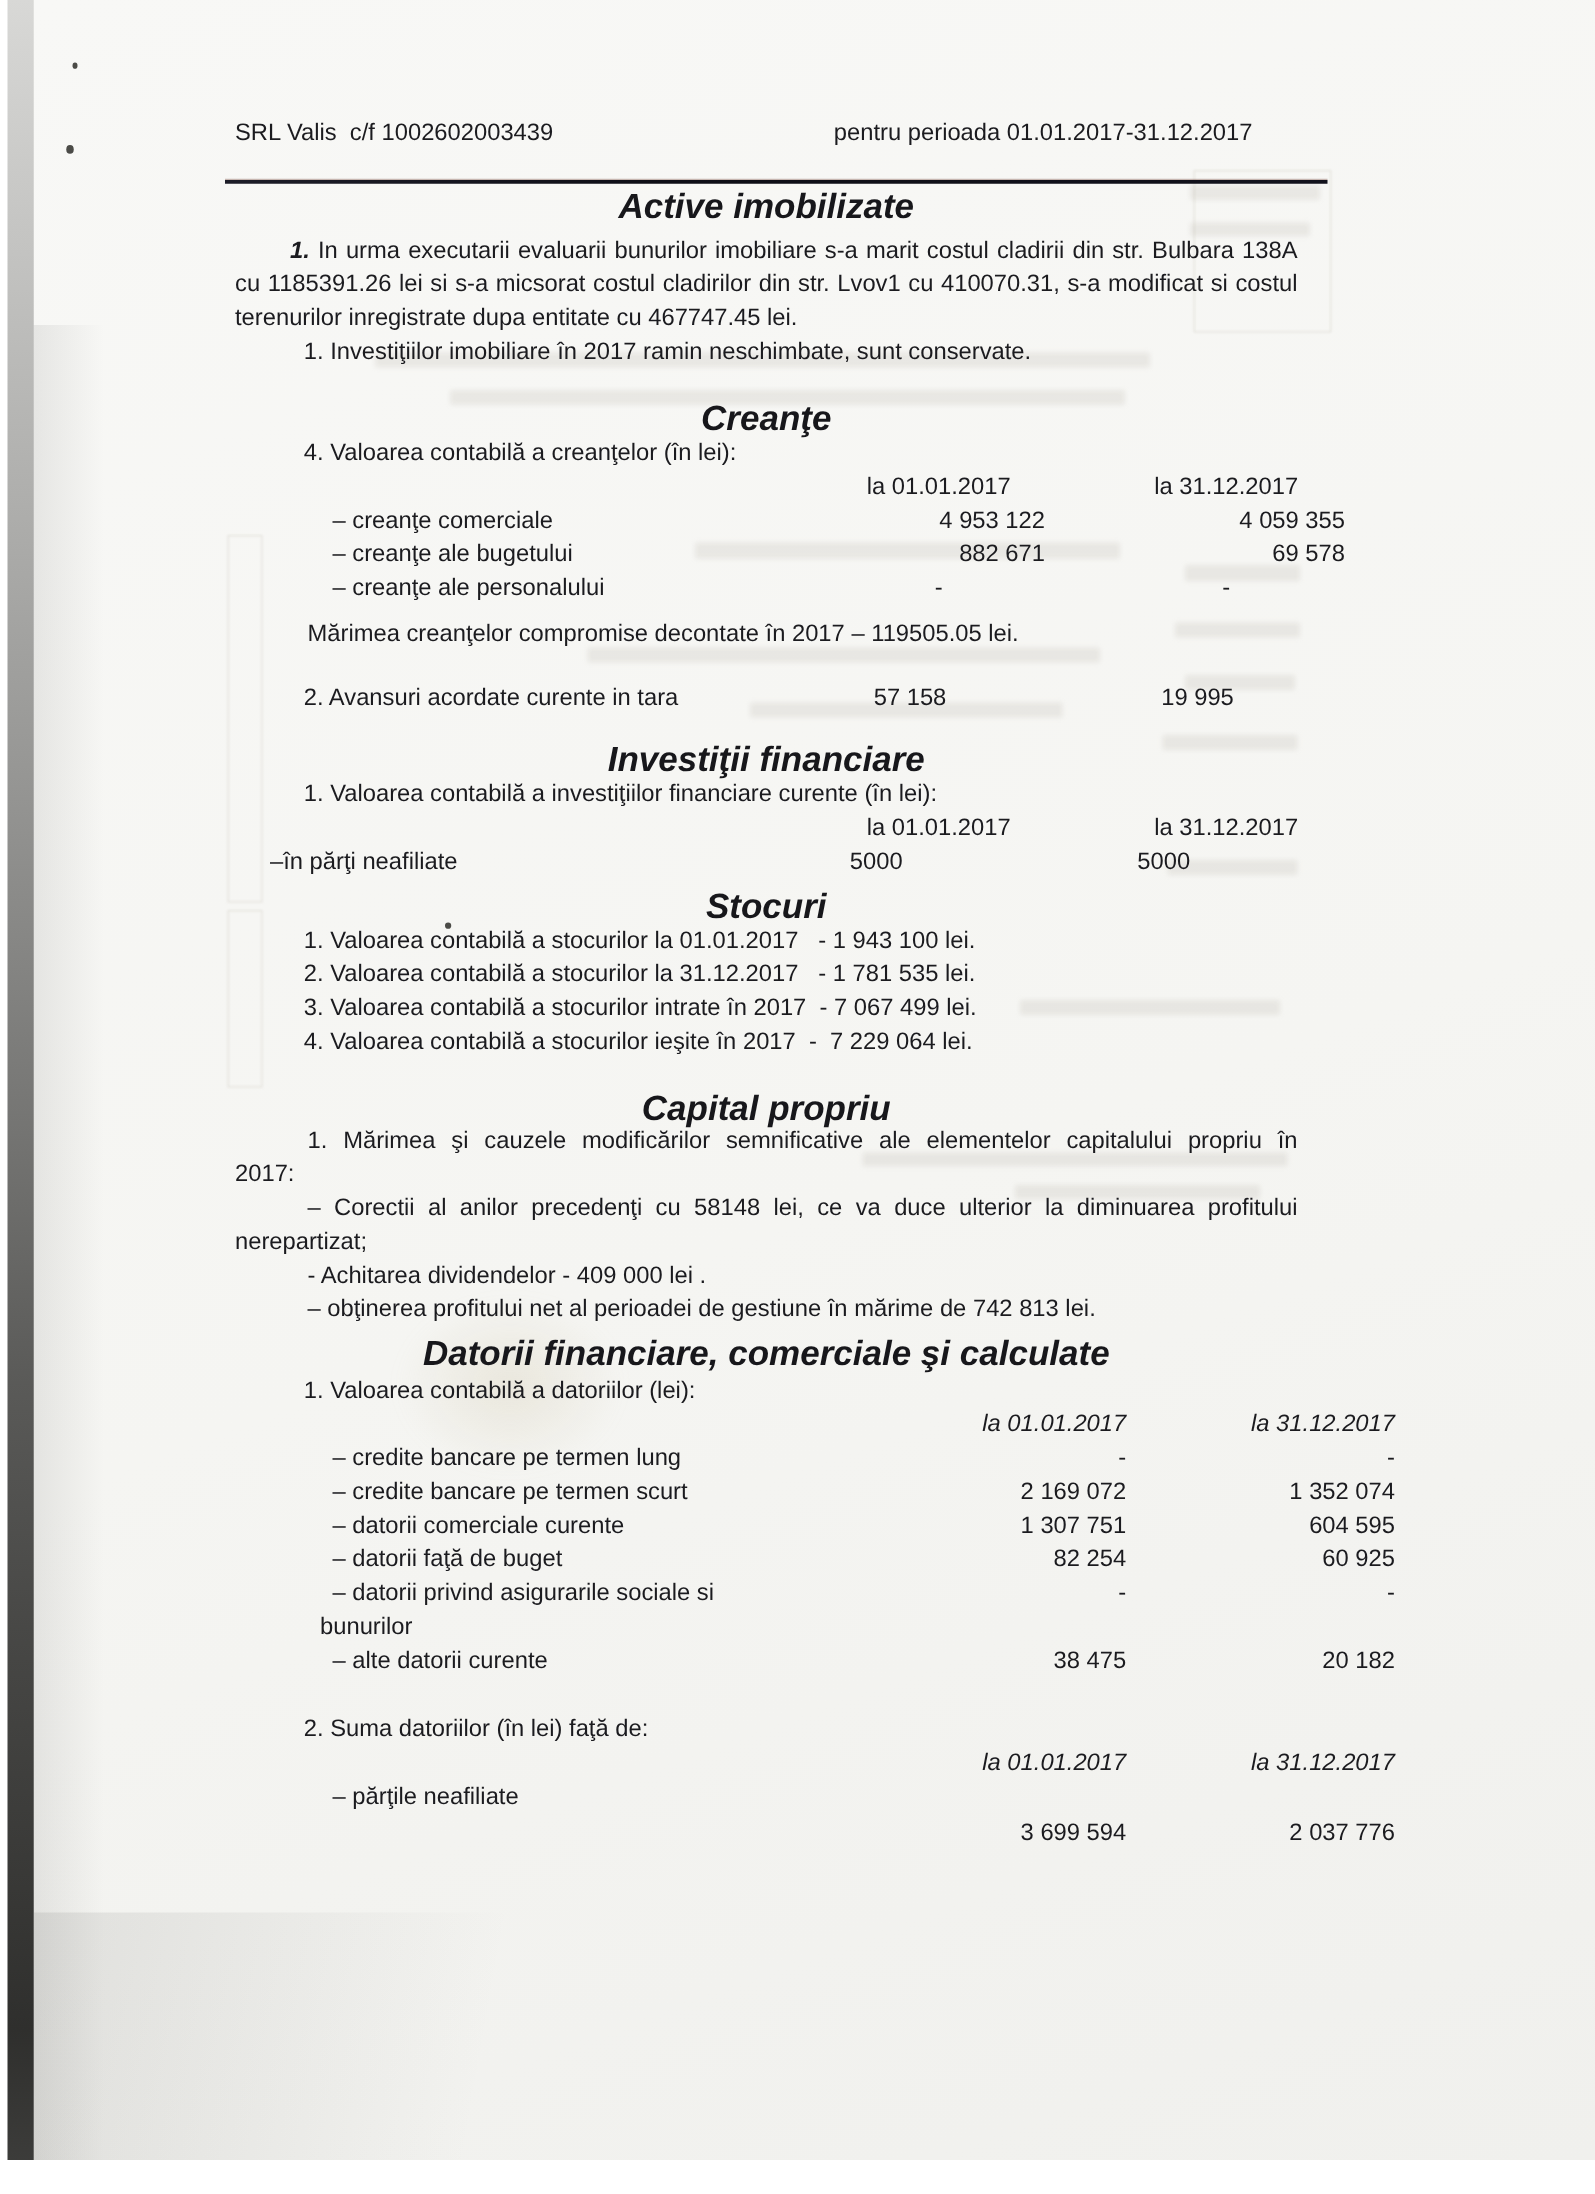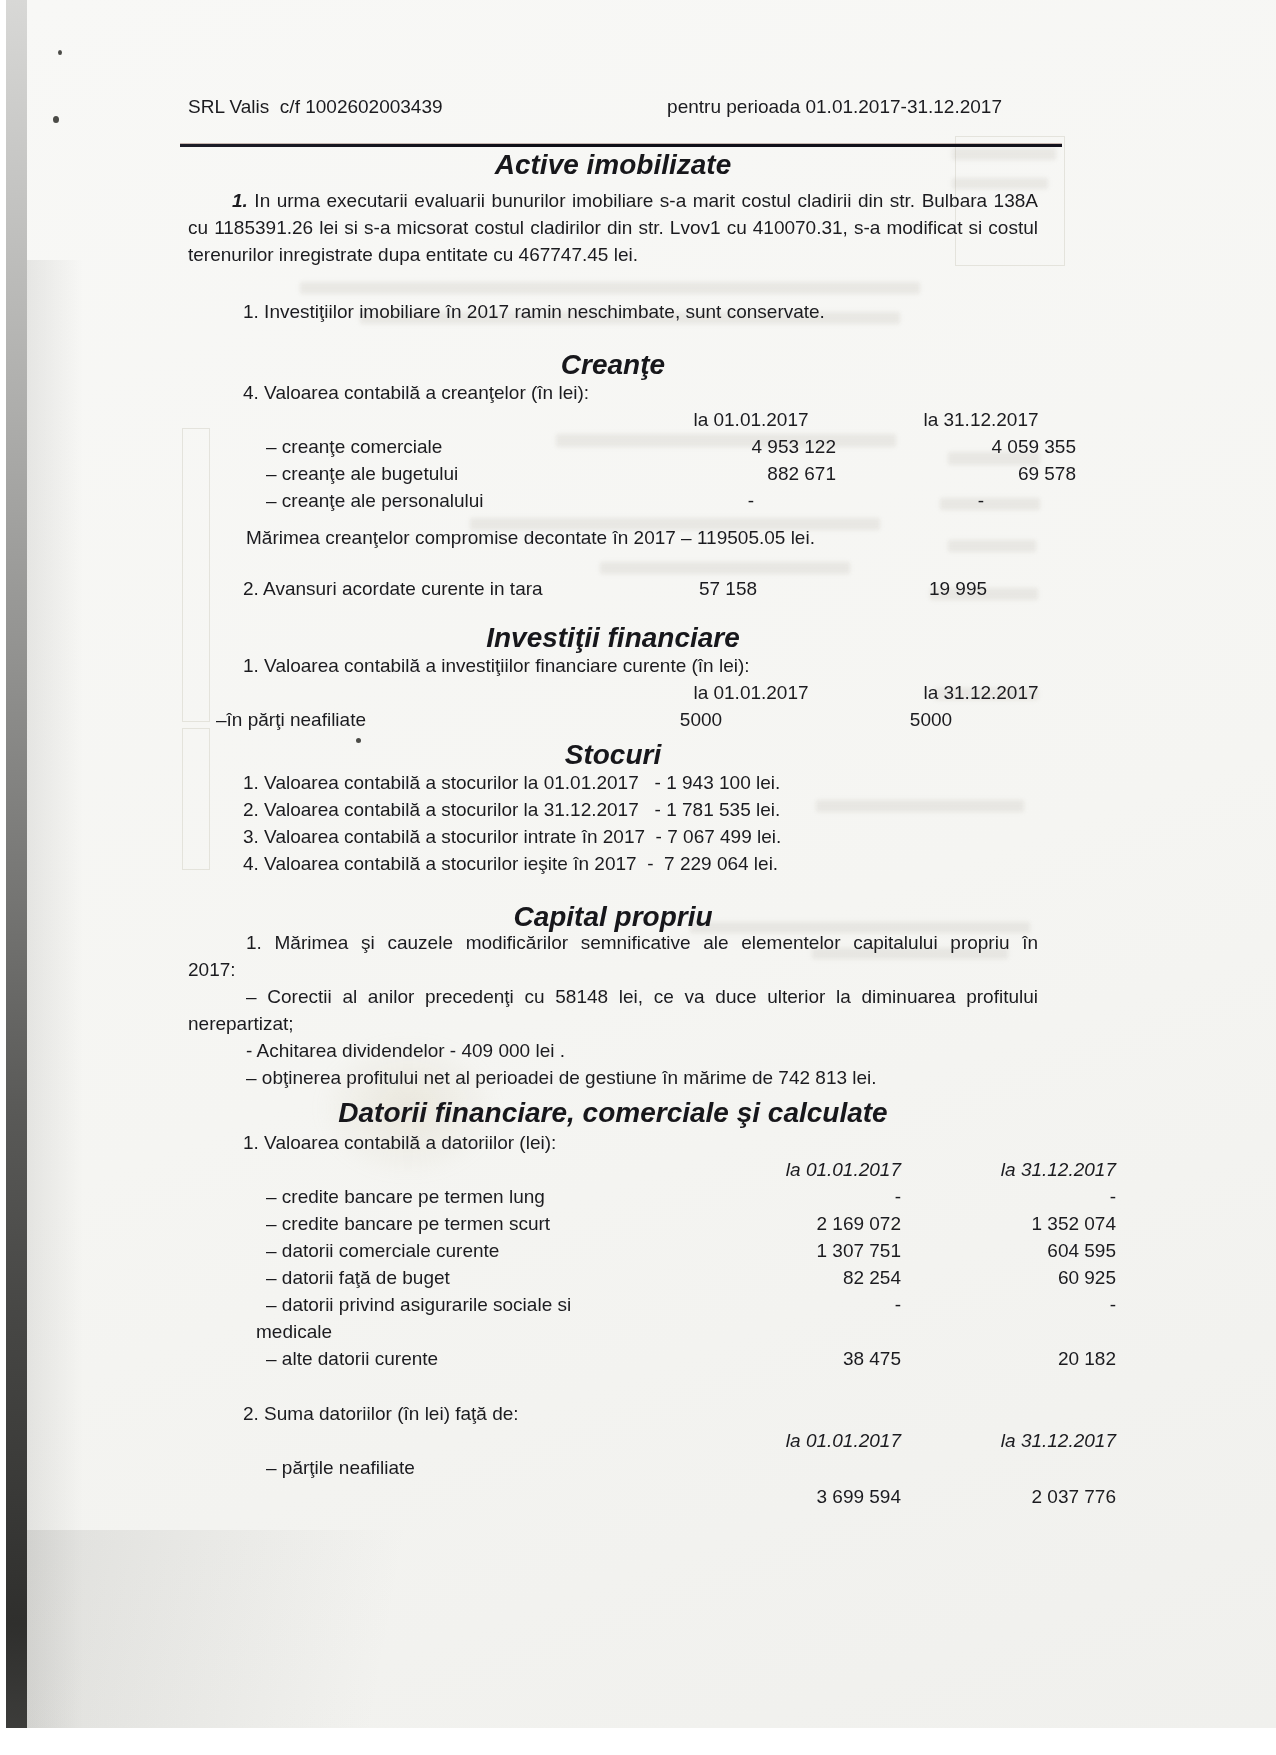--- a/index.html
+++ b/index.html
@@ -44,21 +44,21 @@
   .r1{text-align:right;padding-right:10px;}
   .r2{text-align:right;padding-right:20px;}
 
   .dlabel{flex:0 0 440px;padding-left:78px;}
   .dlabel .l2{display:block;margin-left:-10px;}
   .dc1{flex:0 0 195px;text-align:right;}
   .dc2{flex:0 0 215px;text-align:right;}
   .it{font-style:italic;}
 
   .mt2{margin-top:2px;}.mt4{margin-top:4px;}.mt6{margin-top:6px;}.mt24{margin-top:24px;}
-  .mt26{margin-top:10px;}.mt28{margin-top:28px;}.mt30{margin-top:30px;}
+  .mt26{margin-top:10px;}.mt28{margin-top:28px;}.mt30{}
   .mt74{margin-top:74px;}
 </style>
 </head>
 <body>
 
 <div class="scan">
   <div class="paper"></div>
   <div class="edge-strip"></div>
   <div class="wash-l"></div>
   <div class="shadow-bl"></div>
@@ -185,21 +185,21 @@
       <span class="dlabel">– datorii comerciale curente</span>
       <span class="dc1">1 307 751</span>
       <span class="dc2">604 595</span>
     </div>
     <div class="trow">
       <span class="dlabel">– datorii faţă de buget</span>
       <span class="dc1">82 254</span>
       <span class="dc2">60 925</span>
     </div>
     <div class="trow">
-      <span class="dlabel"><span>– datorii privind asigurarile sociale si</span><span class="l2">medicale</span></span>
+      <span class="dlabel"><span>– datorii privind asigurarile sociale si</span><span class="l2">bunurilor</span></span>
       <span class="dc1">-</span>
       <span class="dc2">-</span>
     </div>
     <div class="trow">
       <span class="dlabel">– alte datorii curente</span>
       <span class="dc1">38 475</span>
       <span class="dc2">20 182</span>
     </div>
 
     <p class="p pl55 mt28">2. Suma datoriilor (în lei) faţă de:</p>

